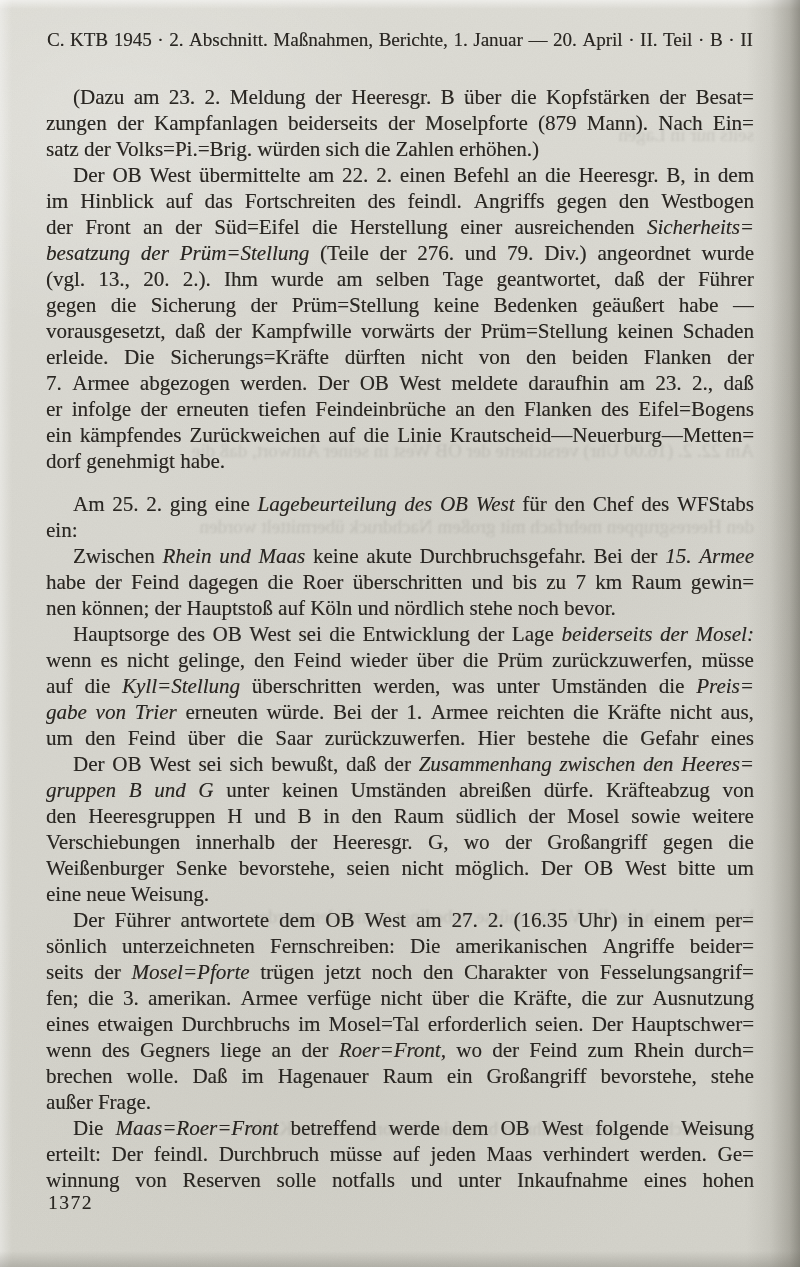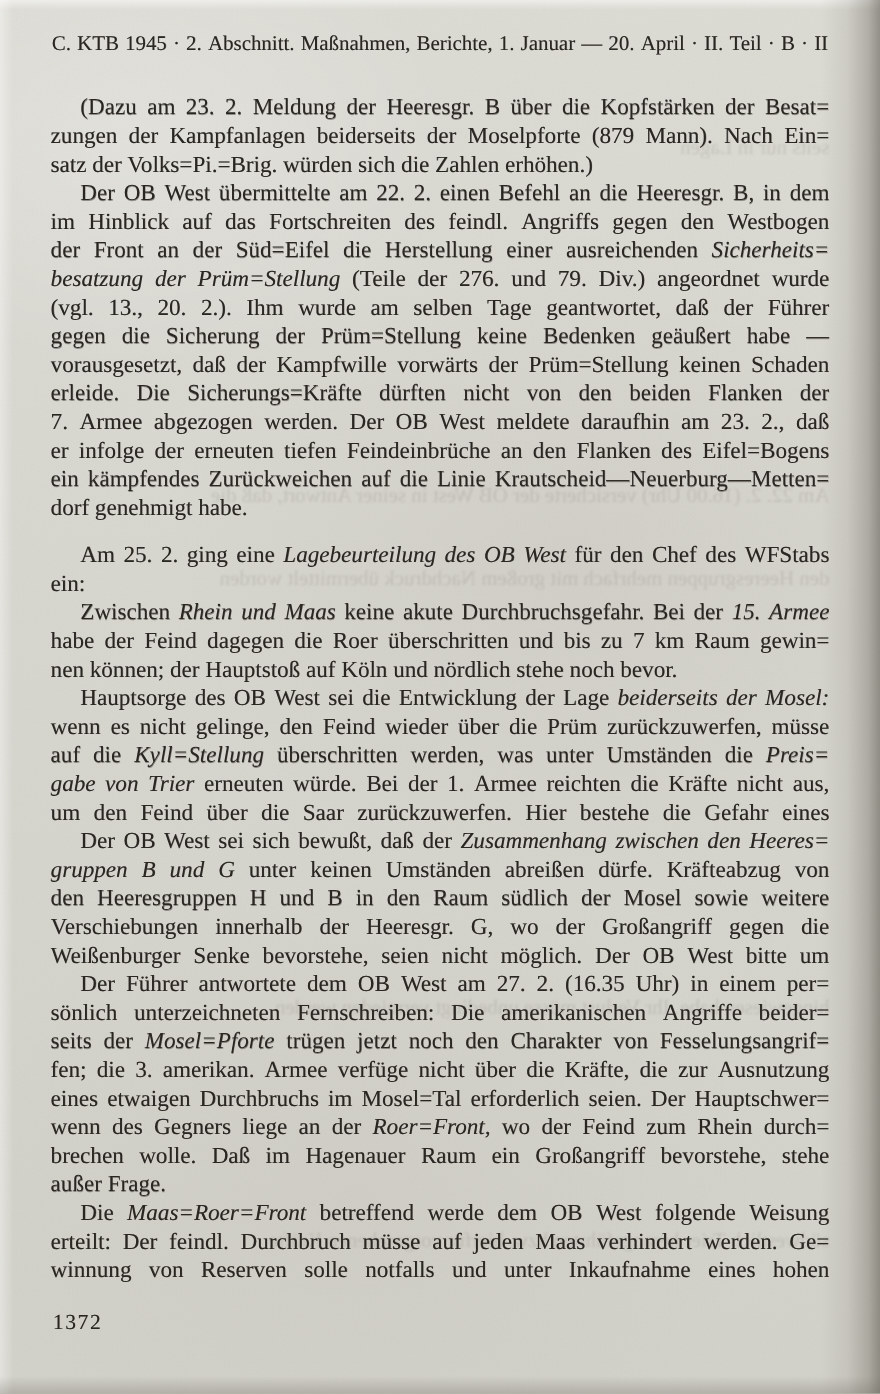--- a/index.html
+++ b/index.html
@@ -448,20 +448,21 @@
           <span class="">bevorstehe,</span>
           <span class="">seien</span>
           <span class="">nicht</span>
           <span class="">möglich.</span>
           <span class="">Der</span>
           <span class="">OB</span>
           <span class="">West</span>
           <span class="">bitte</span>
           <span class="">um</span>
         </div>
+        <div class="line last"><span>eine neue Weisung.</span></div>
       </div>
       <div class="para">
         <div class="line ind just">
           <span class="">Der</span>
           <span class="">Führer</span>
           <span class="">antwortete</span>
           <span class="">dem</span>
           <span class="">OB</span>
           <span class="">West</span>
           <span class="">am</span>

